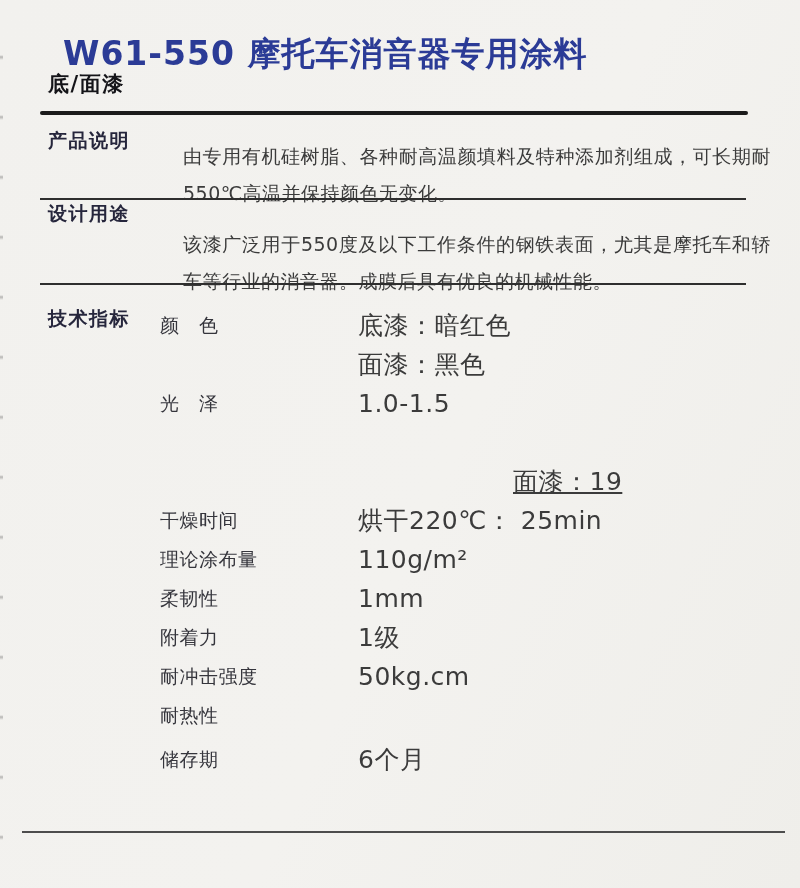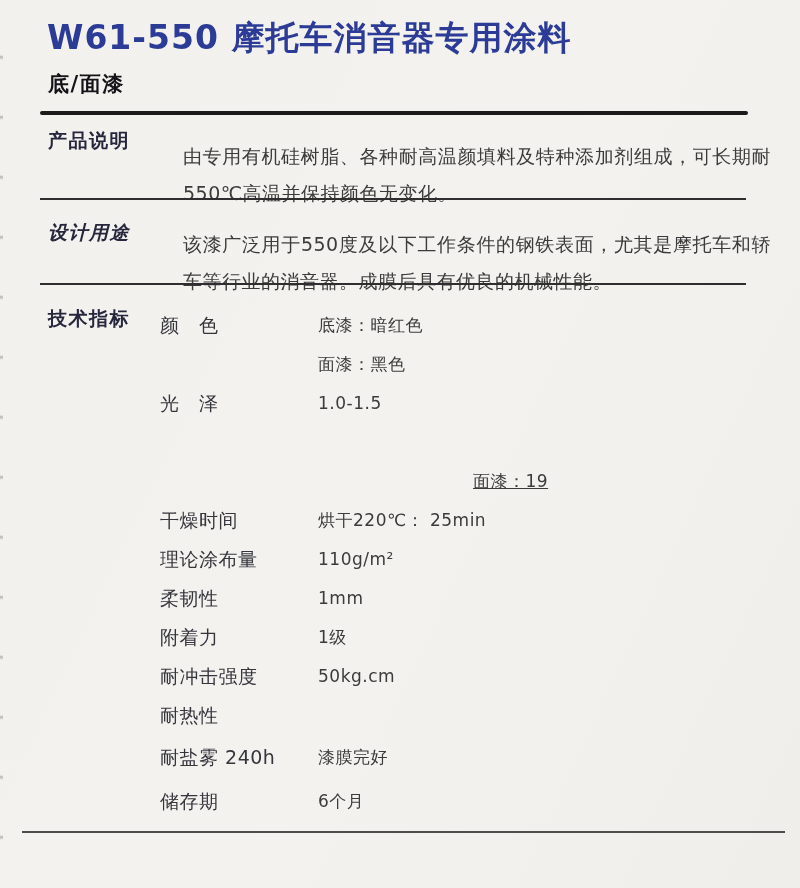--- a/index.html
+++ b/index.html
@@ -5,59 +5,60 @@
   html,body{margin:0;padding:0;background:#e8e7e4;}
   .page{
     position:relative;
     width:800px;height:888px;
     background:linear-gradient(115deg,#f2f1ee 0%,#f3f2ef 55%,#efeeea 100%);
     font-family:"DejaVu Sans","Liberation Sans",sans-serif;
     overflow:hidden;
     color:#3b3b3b;
   }
   .title{
-    position:absolute;left:47px;top:16px;margin:0;
+    position:absolute;left:47px;top:16px;margin:16px;
     font-size:33px;font-weight:bold;color:#2b3b96;letter-spacing:1px;
     white-space:nowrap;
   }
   .subtitle{
     position:absolute;left:48px;top:58px;
     font-size:21px;font-weight:bold;color:#141418;letter-spacing:1.5px;margin-top:12px;
   }
   .rule{position:absolute;background:#1b1b1b;}
   .rule-title{left:40px;top:111px;width:708px;height:4px;border-radius:2px;}
   .rule-thin{left:40px;width:706px;height:2px;background:#2e2e2e;}
   .rule-2{top:198px;}
   .rule-3{top:283px;}
   .rule-bottom{left:22px;top:831px;width:763px;height:2px;background:#4d4d4d;}
   .sec-label{
     position:absolute;left:48px;
     font-size:19px;font-weight:600;color:#26263c;letter-spacing:1.5px;
     white-space:nowrap;
   }
   .s1-label{top:128px;}
-  .s2-label{top:220px;font-style:italic;}
+  .s2-label{top:201px;}
   .specs-label{top:306px;}
   .sec-text{
     position:absolute;left:167px;width:588px;margin:16px;
     font-size:19px;line-height:37px;color:#3b3b3b;letter-spacing:0.5px;
     text-align:justify;
   }
   .s1-text{top:122px;}
   .s2-text{top:210px;}
   .spec-rows{position:absolute;left:160px;top:306px;width:610px;}
   .spec-row{height:39px;display:flex;align-items:center;}
   .spec-row .prop{
     flex:0 0 158px;width:158px;
     font-size:19px;color:#35353c;letter-spacing:0.5px;line-height:21px;
     white-space:nowrap;
   }
   .spec-row .val{
-    font-size:17px;color:#3b3b3b;letter-spacing:0.5px;line-height:21px;
+    font-size:25px;color:#3b3b3b;letter-spacing:0.5px;line-height:21px;
     white-space:nowrap;
+    margin-left:40px;
   }
   .spec-row.indent .val{padding-left:155px;text-decoration:underline;}
   .spec-row.gap-a{margin-top:3px;}
   .spec-row.gap-b{margin-top:5px;}
   
   .edge-artifact{
     position:absolute;left:0;top:0;width:3px;height:100%;
     background:repeating-linear-gradient(180deg,
       rgba(60,60,60,0) 0px, rgba(60,60,60,0) 55px,
       rgba(70,70,70,.35) 57px, rgba(60,60,60,0) 60px);
@@ -121,24 +122,20 @@
       <span class="prop">附着力</span>
       <span class="val">1级</span>
     </div>
     <div class="spec-row">
       <span class="prop">耐冲击强度</span>
       <span class="val">50kg.cm</span>
     </div>
     <div class="spec-row">
       <span class="prop">耐热性</span>
     </div>
-    <div class="spec-row gap-a">
-      <span class="prop">耐盐雾  240h</span>
-      <span class="val">漆膜完好</span>
-    </div>
     <div class="spec-row gap-b">
       <span class="prop">储存期</span>
       <span class="val">6个月</span>
     </div>
   </div>
 
   <div class="rule rule-bottom"></div>
 </div>
 
 </body></html>

